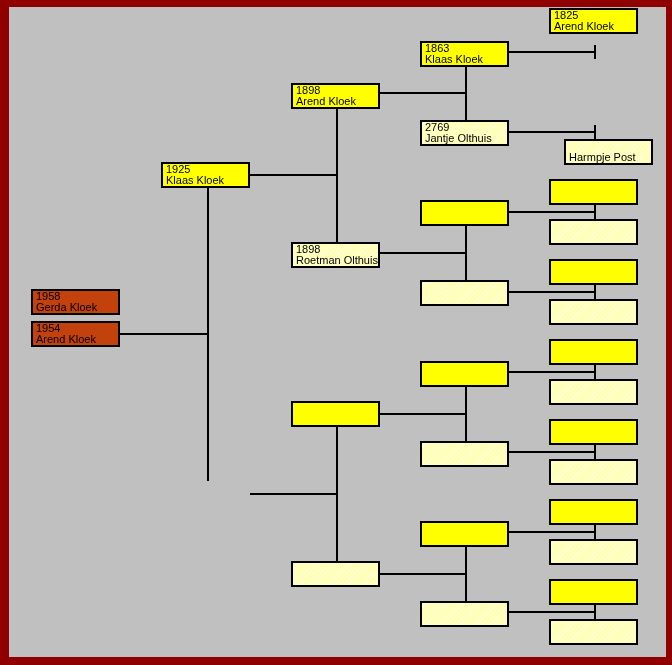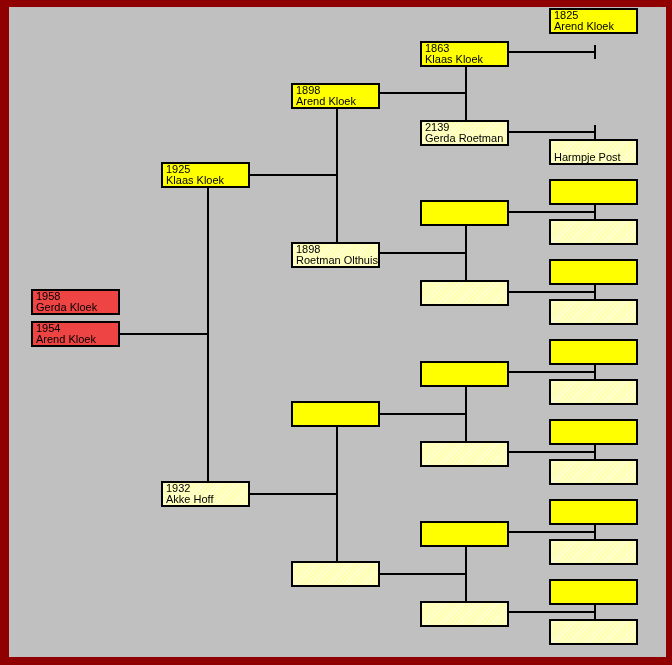--- a/index.html
+++ b/index.html
@@ -39,21 +39,21 @@
   }
   .box .ln{
     height:11px;
     white-space:nowrap;
     overflow:hidden;
   }
   .box.pale{
     background-color:#ffffb3;
     background-image:repeating-linear-gradient(-45deg, rgba(255,255,255,0.45) 0 1px, rgba(0,0,0,0) 1px 3px);
   }
-  .box.white{ background:#ef4444; }
+  .box.white{ background:#c2410c; }
   .hl{ position:absolute; height:2px; background:#000; }
   .vl{ position:absolute; width:2px;  background:#000; }
 </style>
 </head>
 <body>
 
 <div id="frame">
   <div id="canvas"></div>
 
 
@@ -63,24 +63,20 @@
   </div>
   <div class="box white" style="left:31px;top:321px">
     <div class="ln">1954</div>
     <div class="ln">Arend Kloek</div>
   </div>
 
   <div class="box" style="left:161px;top:162px">
     <div class="ln">1925</div>
     <div class="ln">Klaas Kloek</div>
   </div>
-  <div class="box pale" style="left:161px;top:481px">
-    <div class="ln">1932</div>
-    <div class="ln">Akke Hoff</div>
-  </div>
 
   <div class="box" style="left:291px;top:83px">
     <div class="ln">1898</div>
     <div class="ln">Arend Kloek</div>
   </div>
   <div class="box pale" style="left:291px;top:242px">
     <div class="ln">1898</div>
     <div class="ln">Roetman Olthuis</div>
   </div>
   <div class="box" style="left:291px;top:401px">
@@ -90,22 +86,22 @@
   <div class="box pale" style="left:291px;top:561px">
     <div class="ln"></div>
     <div class="ln"></div>
   </div>
 
   <div class="box" style="left:420px;top:41px">
     <div class="ln">1863</div>
     <div class="ln">Klaas Kloek</div>
   </div>
   <div class="box pale" style="left:420px;top:120px">
-    <div class="ln">2139</div>
-    <div class="ln">Gerda Roetman</div>
+    <div class="ln">2769</div>
+    <div class="ln">Jantje Olthuis</div>
   </div>
   <div class="box" style="left:420px;top:200px">
     <div class="ln"></div>
     <div class="ln"></div>
   </div>
   <div class="box pale" style="left:420px;top:280px">
     <div class="ln"></div>
     <div class="ln"></div>
   </div>
   <div class="box" style="left:420px;top:361px">
@@ -122,21 +118,21 @@
   </div>
   <div class="box pale" style="left:420px;top:601px">
     <div class="ln"></div>
     <div class="ln"></div>
   </div>
 
   <div class="box" style="left:549px;top:8px">
     <div class="ln">1825</div>
     <div class="ln">Arend Kloek</div>
   </div>
-  <div class="box pale" style="left:549px;top:139px">
+  <div class="box pale" style="left:564px;top:139px">
     <div class="ln"></div>
     <div class="ln">Harmpje Post</div>
   </div>
   <div class="box" style="left:549px;top:179px">
     <div class="ln"></div>
     <div class="ln"></div>
   </div>
   <div class="box pale" style="left:549px;top:219px">
     <div class="ln"></div>
     <div class="ln"></div>

